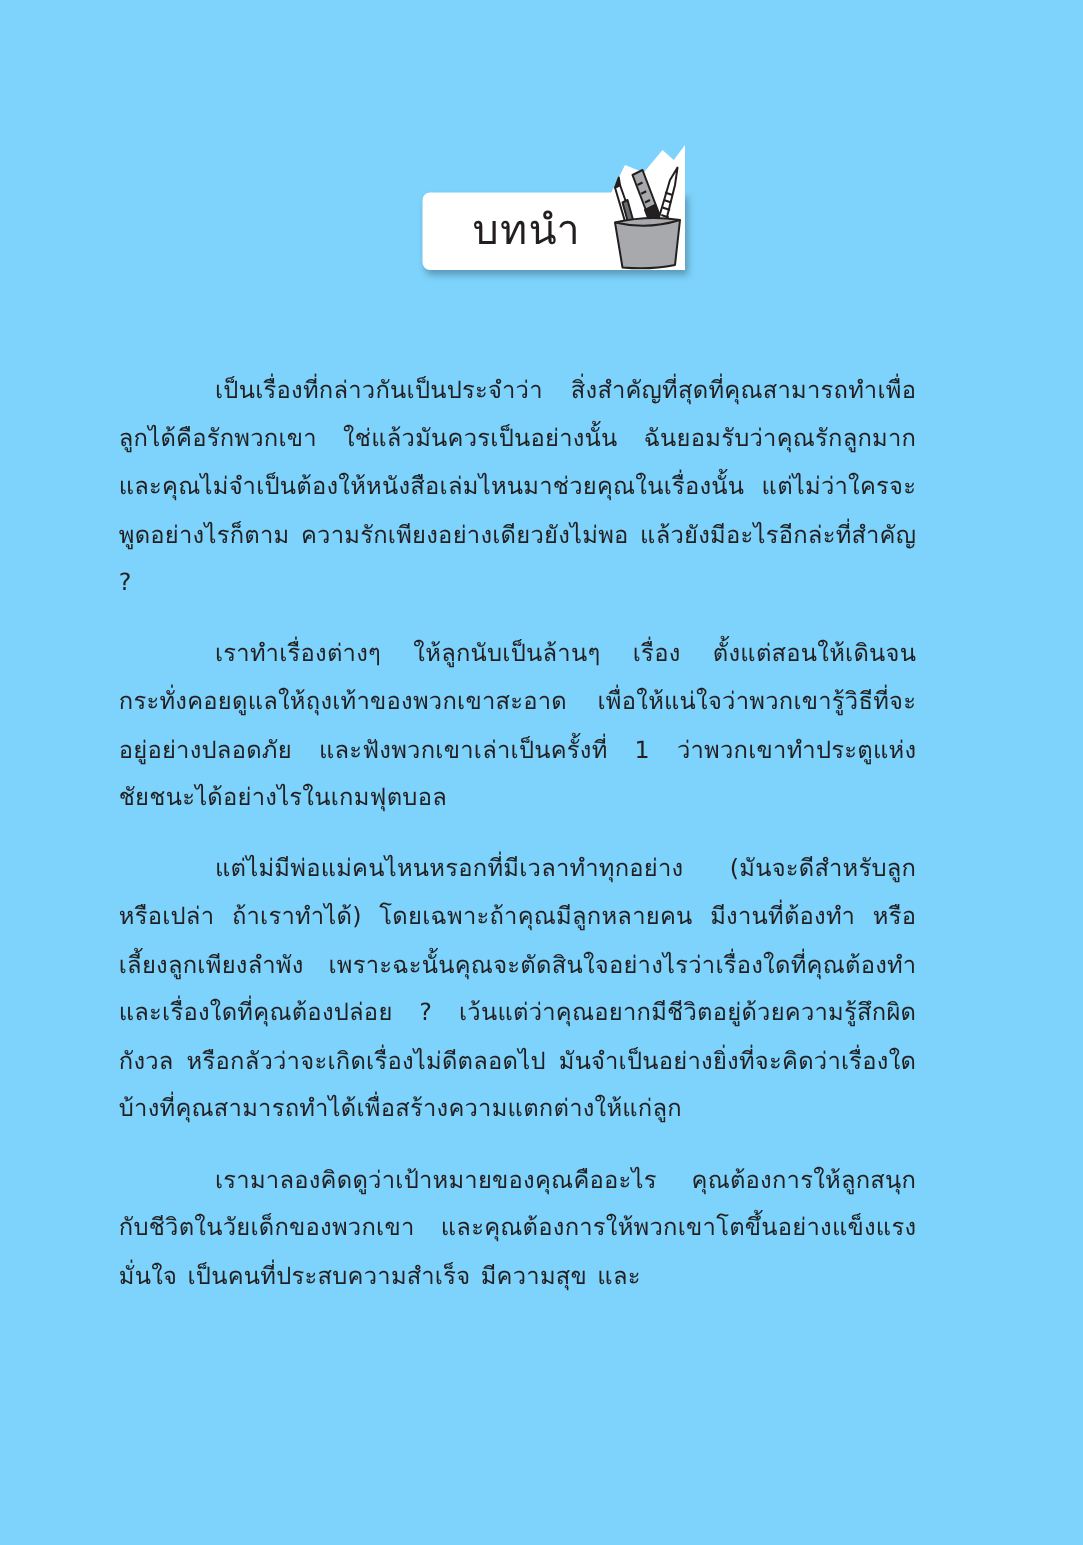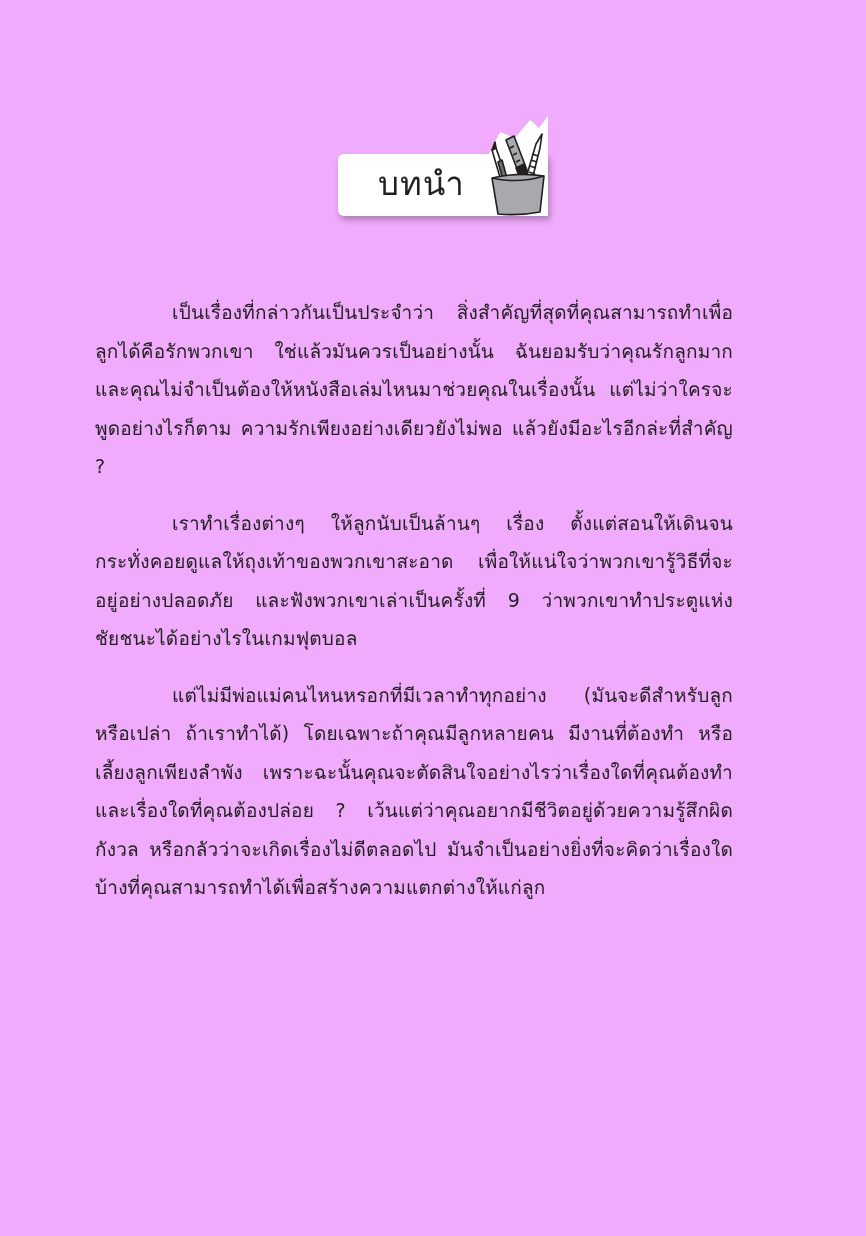--- a/index.html
+++ b/index.html
@@ -13,21 +13,21 @@
       position: relative;
       overflow: hidden;
       font-family: "DejaVu Sans", "Liberation Sans", sans-serif;
       color: #231f20;
     }
     .page {
       position: absolute;
       left: 0; top: 0;
       width: 866px;
       height: 1236px;
-      background: #f0abfc;
+      background: #7dd3fc;
     }
     
     .title-tag {
       position: absolute;
       left: 338px;
       top: 154px;
       width: 210px;
       height: 62px;
       background: #ffffff;
       border-radius: 6px 0 0 6px;
@@ -107,17 +107,18 @@
       <line x1="44" y1="38" x2="50" y2="40"></line>
       <line x1="43" y1="44" x2="49" y2="46"></line>
 
       <path d="M6,50 Q32,44 58,48 L54,84 Q34,88 12,86 Z" fill="#a7a9ac"></path>
       <path d="M6,50 Q32,56 58,48" fill="none"></path>
     </g>
   </svg>
 
   <div class="content">
     <p class="para">เป็นเรื่องที่กล่าวกันเป็นประจำว่า สิ่งสำคัญที่สุดที่คุณสามารถทำเพื่อลูกได้คือรักพวกเขา ใช่แล้วมันควรเป็นอย่างนั้น ฉันยอมรับว่าคุณรักลูกมาก และคุณไม่จำเป็นต้องให้หนังสือเล่มไหนมาช่วยคุณในเรื่องนั้น แต่ไม่ว่าใครจะพูดอย่างไรก็ตาม ความรักเพียงอย่างเดียวยังไม่พอ แล้วยังมีอะไรอีกล่ะที่สำคัญ ?</p>
-    <p class="para">เราทำเรื่องต่างๆ ให้ลูกนับเป็นล้านๆ เรื่อง ตั้งแต่สอนให้เดินจนกระทั่งคอยดูแลให้ถุงเท้าของพวกเขาสะอาด เพื่อให้แน่ใจว่าพวกเขารู้วิธีที่จะอยู่อย่างปลอดภัย และฟังพวกเขาเล่าเป็นครั้งที่ 9 ว่าพวกเขาทำประตูแห่งชัยชนะได้อย่างไรในเกมฟุตบอล</p>
+    <p class="para">เราทำเรื่องต่างๆ ให้ลูกนับเป็นล้านๆ เรื่อง ตั้งแต่สอนให้เดินจนกระทั่งคอยดูแลให้ถุงเท้าของพวกเขาสะอาด เพื่อให้แน่ใจว่าพวกเขารู้วิธีที่จะอยู่อย่างปลอดภัย และฟังพวกเขาเล่าเป็นครั้งที่ 1 ว่าพวกเขาทำประตูแห่งชัยชนะได้อย่างไรในเกมฟุตบอล</p>
     <p class="para">แต่ไม่มีพ่อแม่คนไหนหรอกที่มีเวลาทำทุกอย่าง (มันจะดีสำหรับลูกหรือเปล่า ถ้าเราทำได้) โดยเฉพาะถ้าคุณมีลูกหลายคน มีงานที่ต้องทำ หรือเลี้ยงลูกเพียงลำพัง เพราะฉะนั้นคุณจะตัดสินใจอย่างไรว่าเรื่องใดที่คุณต้องทำ และเรื่องใดที่คุณต้องปล่อย ? เว้นแต่ว่าคุณอยากมีชีวิตอยู่ด้วยความรู้สึกผิด กังวล หรือกลัวว่าจะเกิดเรื่องไม่ดีตลอดไป มันจำเป็นอย่างยิ่งที่จะคิดว่าเรื่องใดบ้างที่คุณสามารถทำได้เพื่อสร้างความแตกต่างให้แก่ลูก</p>
+    <p class="para">เรามาลองคิดดูว่าเป้าหมายของคุณคืออะไร คุณต้องการให้ลูกสนุกกับชีวิตในวัยเด็กของพวกเขา  และคุณต้องการให้พวกเขาโตขึ้นอย่างแข็งแรง มั่นใจ เป็นคนที่ประสบความสำเร็จ มีความสุข และ</p>
   </div>
 
 </div>
 
 </body></html>

